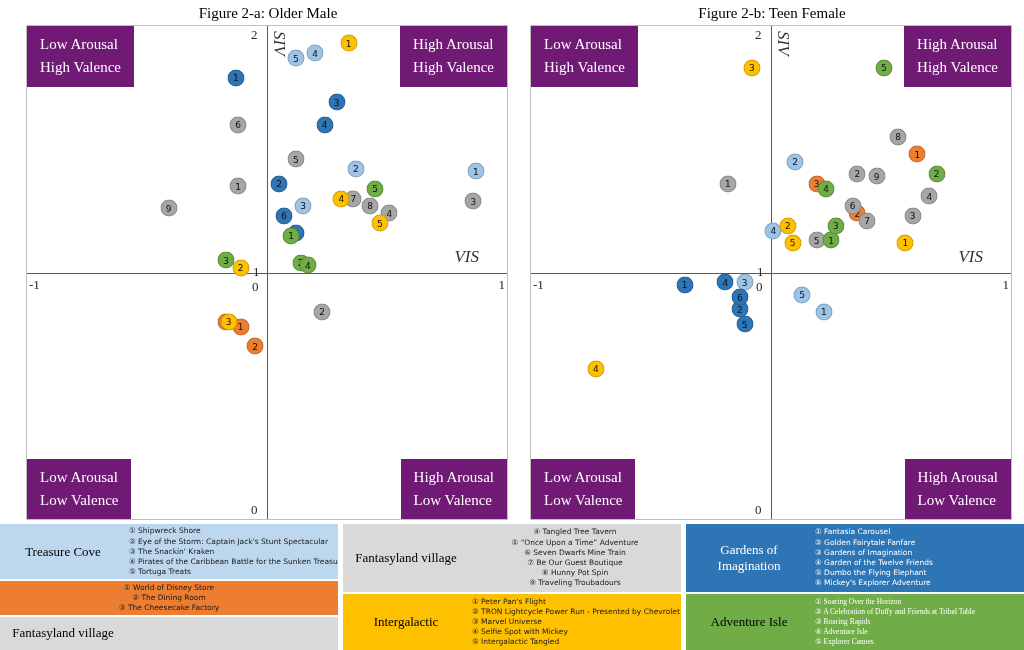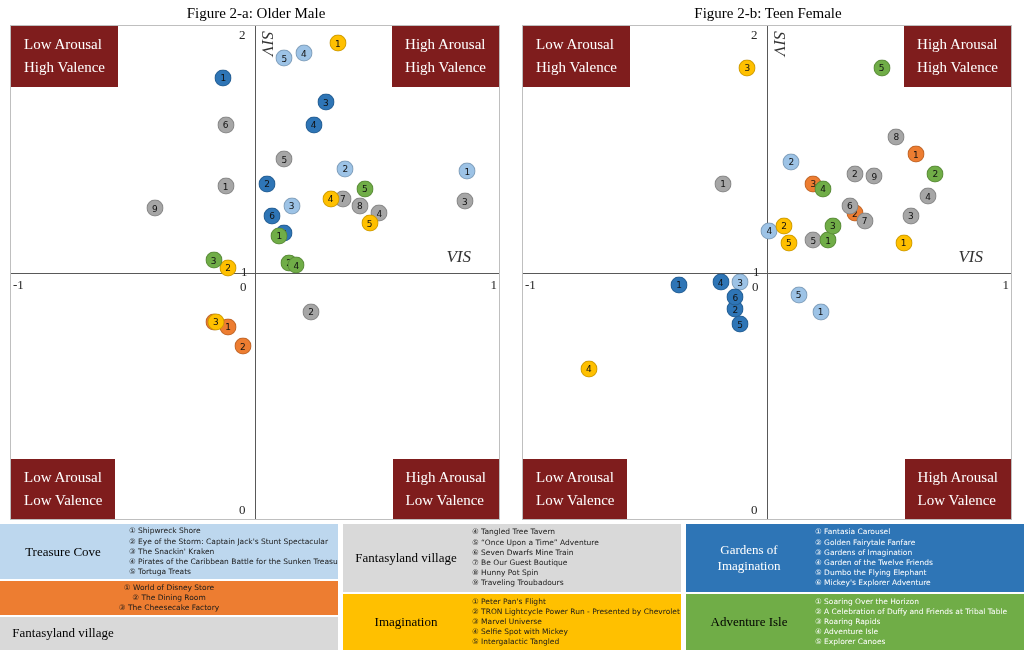--- a/index.html
+++ b/index.html
@@ -4,36 +4,36 @@
 <style>
   * { box-sizing: border-box; }
   html, body { margin: 0; padding: 0; }
   body {
     width: 1024px; height: 650px;
     background: #ffffff;
     font-family: "Liberation Serif", serif;
     overflow: hidden;
     position: relative;
   }
-  .charts { display: flex; height: 522px; }
+  .charts { display: flex; height: 522px; padding-left: 16px; }
   .panel { width: 512px; display: flex; flex-direction: column; }
   .panel-title {
     font-size: 15px; font-weight: normal; text-align: center;
     margin: 3px 0 2px; height: 20px; line-height: 20px;
   }
   .plot {
     position: relative; flex: 1;
     margin: 0 12px 2px 10px;
     border: 1px solid #bfbfbf;
     background: #fff;
   }
   .axis-v { position: absolute; left: 50%; top: 0; bottom: 0; width: 1px; background: #595959; }
   .axis-h { position: absolute; top: 50%; left: 0; right: 0; height: 1px; background: #595959; }
   .qbox {
-    position: absolute; background: #7f1d1d; color: #ffffff;
+    position: absolute; background: #701a75; color: #ffffff;
     font-size: 15px; line-height: 1.55; padding: 7px 13px;
     z-index: 3;
   }
   .qbox.tl { top: 0; left: 0; }
   .qbox.tr { top: 0; right: 0; }
   .qbox.bl { bottom: 0; left: 0; }
   .qbox.br { bottom: 0; right: 0; }
   .tick { position: absolute; font-size: 13px; color: #262626; z-index: 2; }
   .tick.x-min { left: 2px;  top: calc(50% + 4px); }
   .tick.x-zero{ left: calc(50% - 15px); top: calc(50% + 6px); }
@@ -234,31 +234,31 @@
           <div>③ The Cheesecake Factory</div>
         </div>
       </div>
       <div class="legend-group" style="background: rgb(217, 217, 217); flex: 3 1 0px;">
         <div class="legend-label" style="color: rgb(0, 0, 0);">Fantasyland village</div>
       </div>
     </div>
     <div class="legend-col">
       <div class="legend-group" style="background: rgb(217, 217, 217); flex: 6 1 0px;">
         <div class="legend-label" style="color: rgb(0, 0, 0);">Fantasyland village</div>
-        <div class="legend-items" style="color: rgb(26, 26, 26);">
+        <div class="legend-items" style="color: rgb(26, 26, 26); text-align: center;">
           <div>④ Tangled Tree Tavern</div>
           <div>⑤ “Once Upon a Time” Adventure</div>
           <div>⑥ Seven Dwarfs Mine Train</div>
           <div>⑦ Be Our Guest Boutique</div>
           <div>⑧ Hunny Pot Spin</div>
           <div>⑨ Traveling Troubadours</div>
         </div>
       </div>
       <div class="legend-group" style="background: rgb(255, 192, 0); flex: 5 1 0px;">
-        <div class="legend-label" style="color: rgb(0, 0, 0);">Imagination</div>
+        <div class="legend-label" style="color: rgb(0, 0, 0);">Intergalactic</div>
         <div class="legend-items" style="color: rgb(26, 26, 26);">
           <div>① Peter Pan's Flight</div>
           <div>② TRON Lightcycle Power Run - Presented by Chevrolet</div>
           <div>③ Marvel Universe</div>
           <div>④ Selfie Spot with Mickey</div>
           <div>⑤ Intergalactic Tangled</div>
         </div>
       </div>
     </div>
     <div class="legend-col">
@@ -268,21 +268,21 @@
           <div>① Fantasia Carousel</div>
           <div>② Golden Fairytale Fanfare</div>
           <div>③ Gardens of Imagination</div>
           <div>④ Garden of the Twelve Friends</div>
           <div>⑤ Dumbo the Flying Elephant</div>
           <div>⑥ Mickey's Explorer Adventure</div>
         </div>
       </div>
       <div class="legend-group" style="background: rgb(112, 173, 71); flex: 5 1 0px;">
         <div class="legend-label" style="color: rgb(0, 0, 0);">Adventure Isle</div>
-        <div class="legend-items" style="color: rgb(255, 255, 255);">
+        <div class="legend-items" style="color: rgb(255, 255, 255); font-family: Liberation Serif, serif;">
           <div>① Soaring Over the Horizon</div>
           <div>② A Celebration of Duffy and Friends at Tribal Table</div>
           <div>③ Roaring Rapids</div>
           <div>④ Adventure Isle</div>
           <div>⑤ Explorer Canoes</div>
         </div>
       </div>
     </div>
   </div>
 

